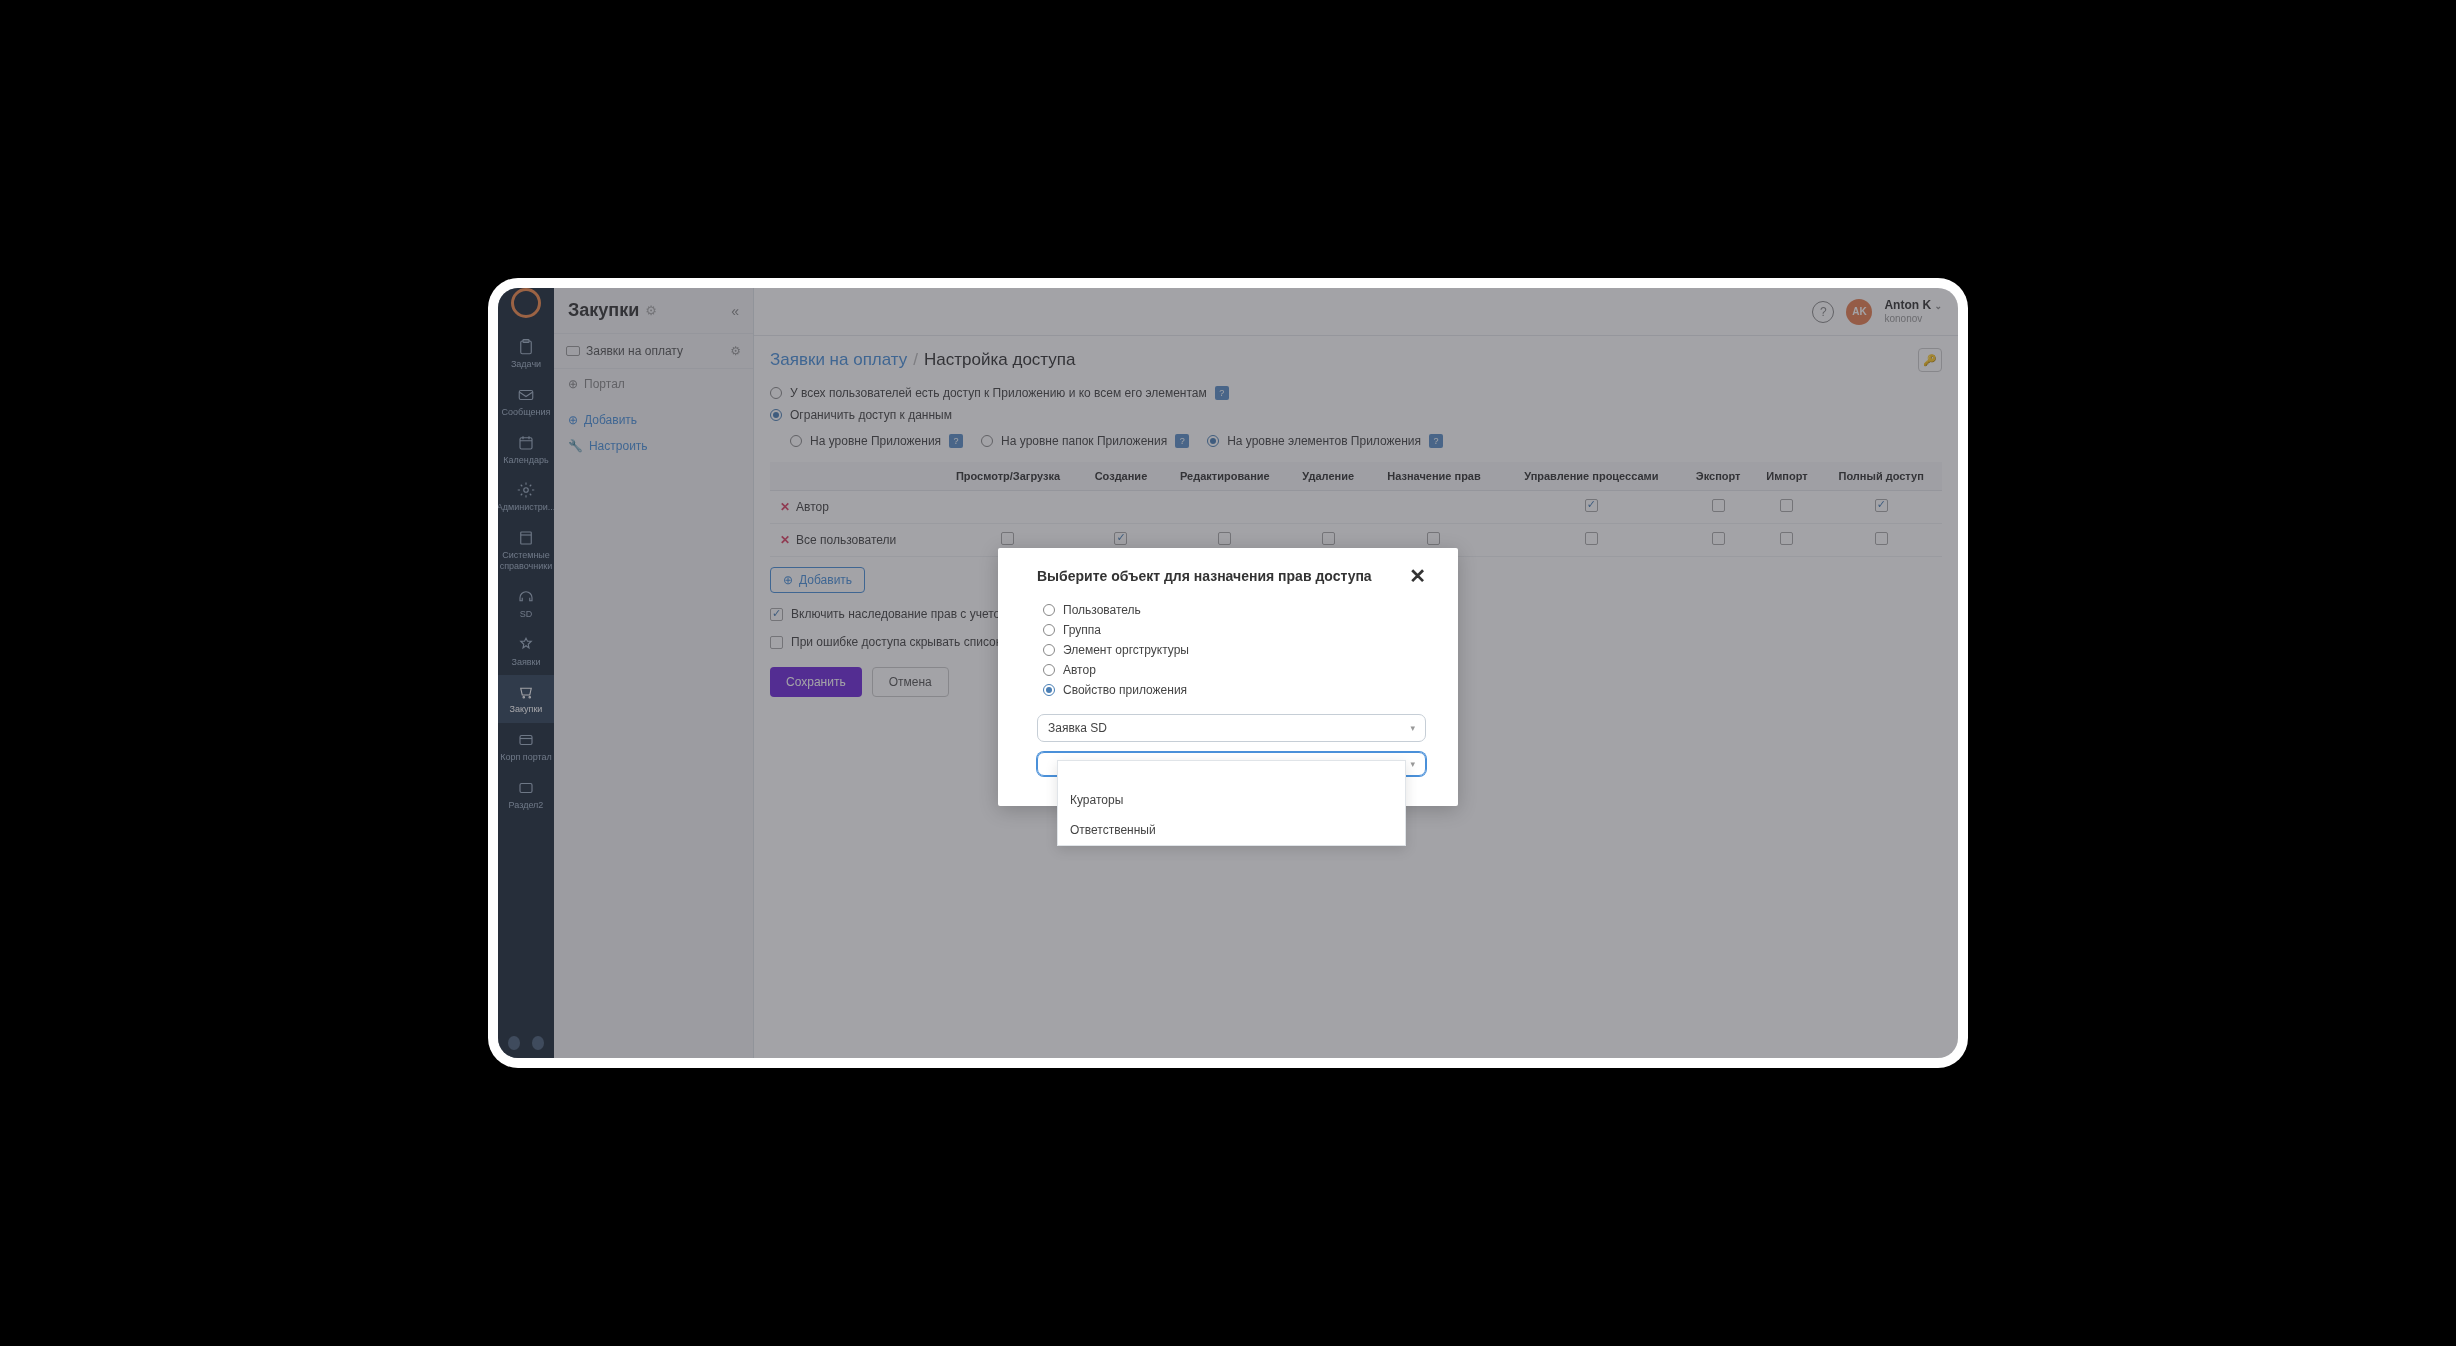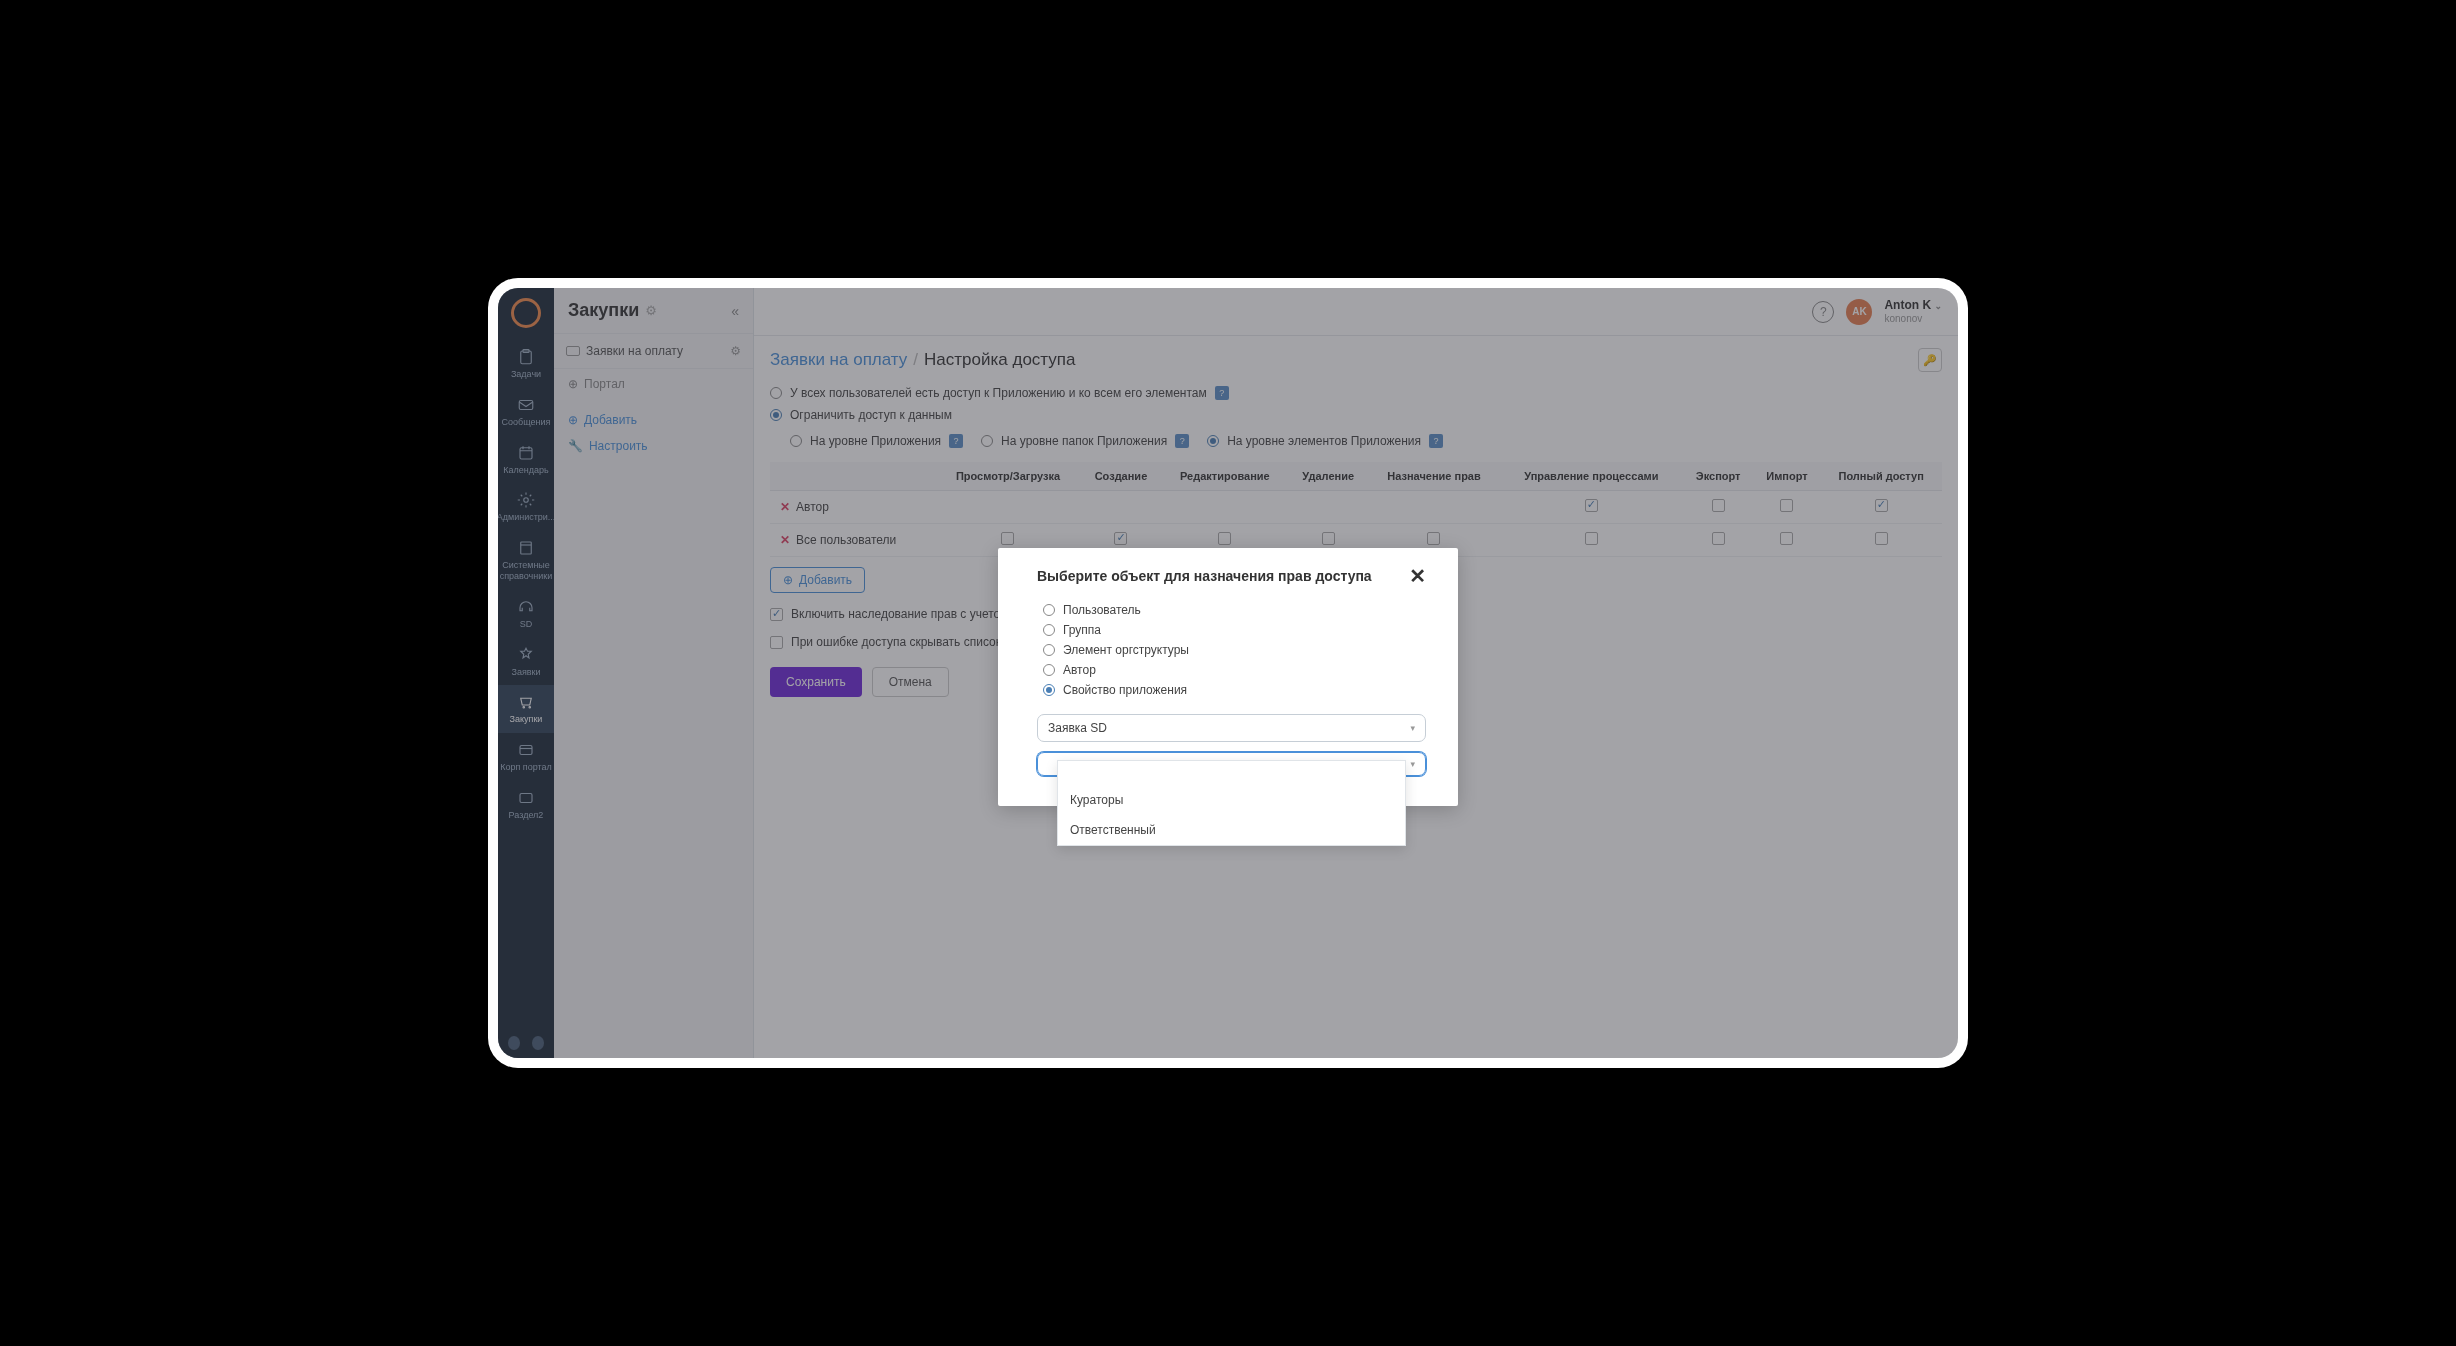--- a/index.html
+++ b/index.html
@@ -1,20 +1,20 @@
 <!DOCTYPE html>
 <html><head>
 <meta charset="utf-8">
 <style>
 * { margin: 0; padding: 0; box-sizing: border-box; font-family: -apple-system, BlinkMacSystemFont, "Segoe UI", Arial, sans-serif; }
 body { background: #000; display: flex; align-items: center; justify-content: center; min-height: 100vh; padding: 20px; }
 .frame { background: #fff; border-radius: 30px; width: 1480px; height: 790px; overflow: hidden; position: relative; padding: 10px; }
 .app { width: 100%; height: 100%; display: flex; position: relative; border-radius: 20px; overflow: hidden; background: #f5f5f5; }
 .overlay { position: absolute; inset: 0; background: rgba(50,50,60,0.45); z-index: 100; }
-.nav-rail { width: 56px; background: #1d2b3a; display: flex; flex-direction: column; align-items: center; padding-top: 10px; color: #9fb1c4; font-size: 9px; }
+.nav-rail { width: 56px; background: #1d2b3a; display: flex; flex-direction: column; align-items: center; color: #9fb1c4; font-size: 9px; }
 .nav-rail .logo { width: 30px; height: 30px; border-radius: 50%; border: 3px solid #f08a4b; margin-bottom: 12px; }
 .nav-item { width: 100%; display: flex; flex-direction: column; align-items: center; padding: 8px 0; cursor: pointer; text-align: center; line-height: 1.2; }
 .nav-item.active { background: #2e4258; color: #fff; }
 .nav-item .ic { width: 18px; height: 18px; margin-bottom: 3px; }
 .nav-rail-bottom { margin-top: auto; width: 100%; display:flex; gap:12px; padding:8px 10px; }
 .nav-rail-bottom .mini { width:14px; height:14px; border-radius:50%; background:#4a6078; }
 .sidebar { width: 200px; background: #f2f3f5; border-right: 1px solid #dfe3e8; display:flex; flex-direction:column; }
 .sidebar-header { display:flex; align-items:center; padding: 12px 14px; border-bottom:1px solid #e6e8eb; }
 .sidebar-header h1 { font-size: 18px; font-weight: 600; color:#333; }
 .gear-sm { margin-left:6px; color:#aaa; font-size:13px; }

